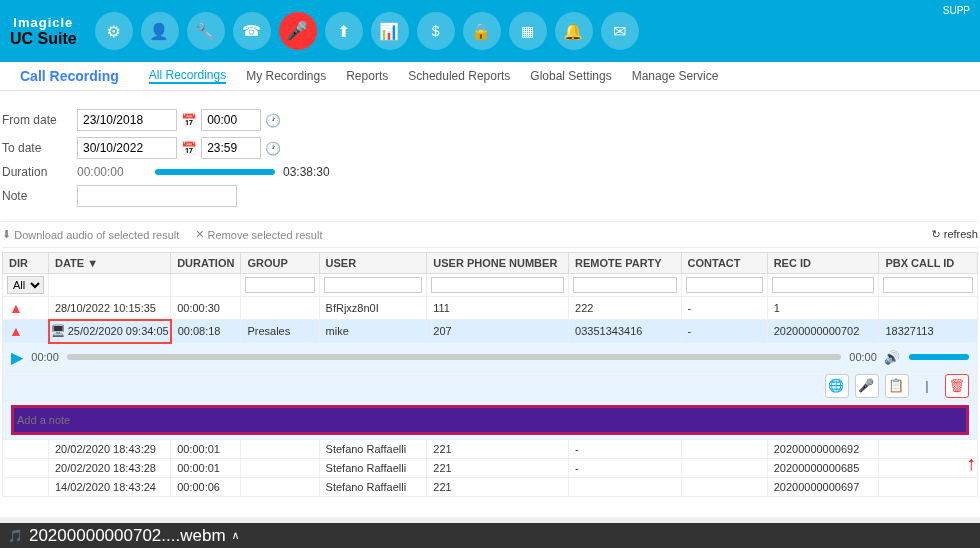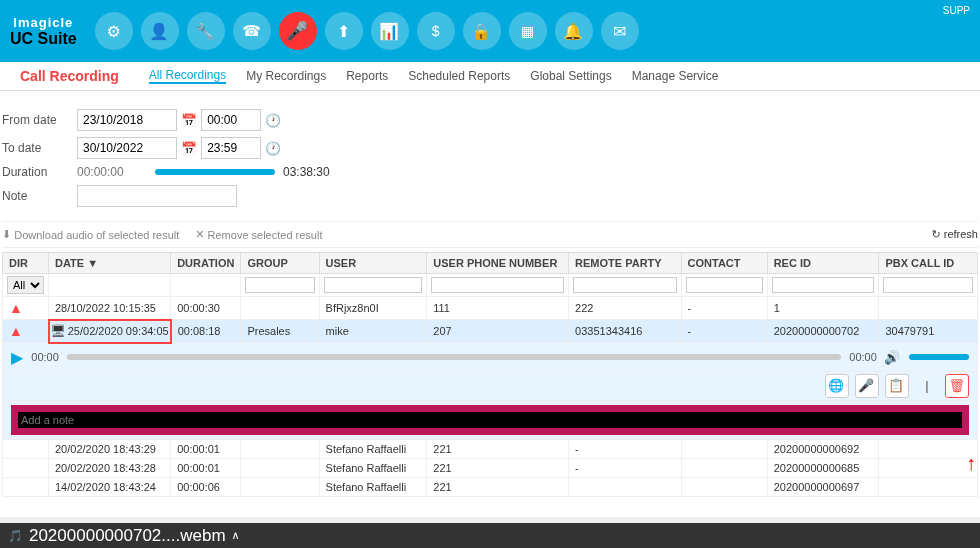--- a/index.html
+++ b/index.html
@@ -45,21 +45,21 @@
       background: white;
       padding: 6px 20px;
       border-bottom: 1px solid #ddd;
       display: flex;
       align-items: center;
       gap: 20px;
     }
     .sub-header-title {
       font-size: 14px;
       font-weight: bold;
-      color: #ef4444;
+      color: #3b82f6;
       margin-right: 10px;
     }
     .nav-link {
       font-size: 12px;
       color: #555;
       cursor: pointer;
       text-decoration: none;
     }
     .nav-link.active {
       color: #00aadd;
@@ -280,25 +280,25 @@
     }
     .action-icon-btn.red-border { border-color: #ff4444; color: #ff4444; }
 
     
     .note-row-table td {
       background: #e8f4ff;
       padding: 4px 8px;
     }
     .note-field {
       width: 100%;
-      border: 7px solid #be185d;
+      border: 3px solid #be185d;
       font-size: 11px;
       padding: 3px;
       height: 30px;
-      background: #000000;
+      background: #4c1d95;
       color: #999;
     }
 
     
     .cell-highlight {
       border: 2px solid #ff4444 !important;
       padding: 1px !important;
     }
 
     
@@ -479,21 +479,21 @@
               <span>25/02/2020 09:34:05</span>
             </div>
           </td>
           <td>00:08:18</td>
           <td>Presales</td>
           <td>mike</td>
           <td>207</td>
           <td>03351343416</td>
           <td>-</td>
           <td>20200000000702</td>
-          <td>30479791</td>
+          <td>18327113</td>
         </tr>
 
         <tr class="player-row">
           <td colspan="10">
             <div class="player-area">
               <span class="play-btn">▶</span>
               <span class="time-label">00:00</span>
               <div class="progress-bar">
                 <div class="progress-fill"></div>
               </div>

